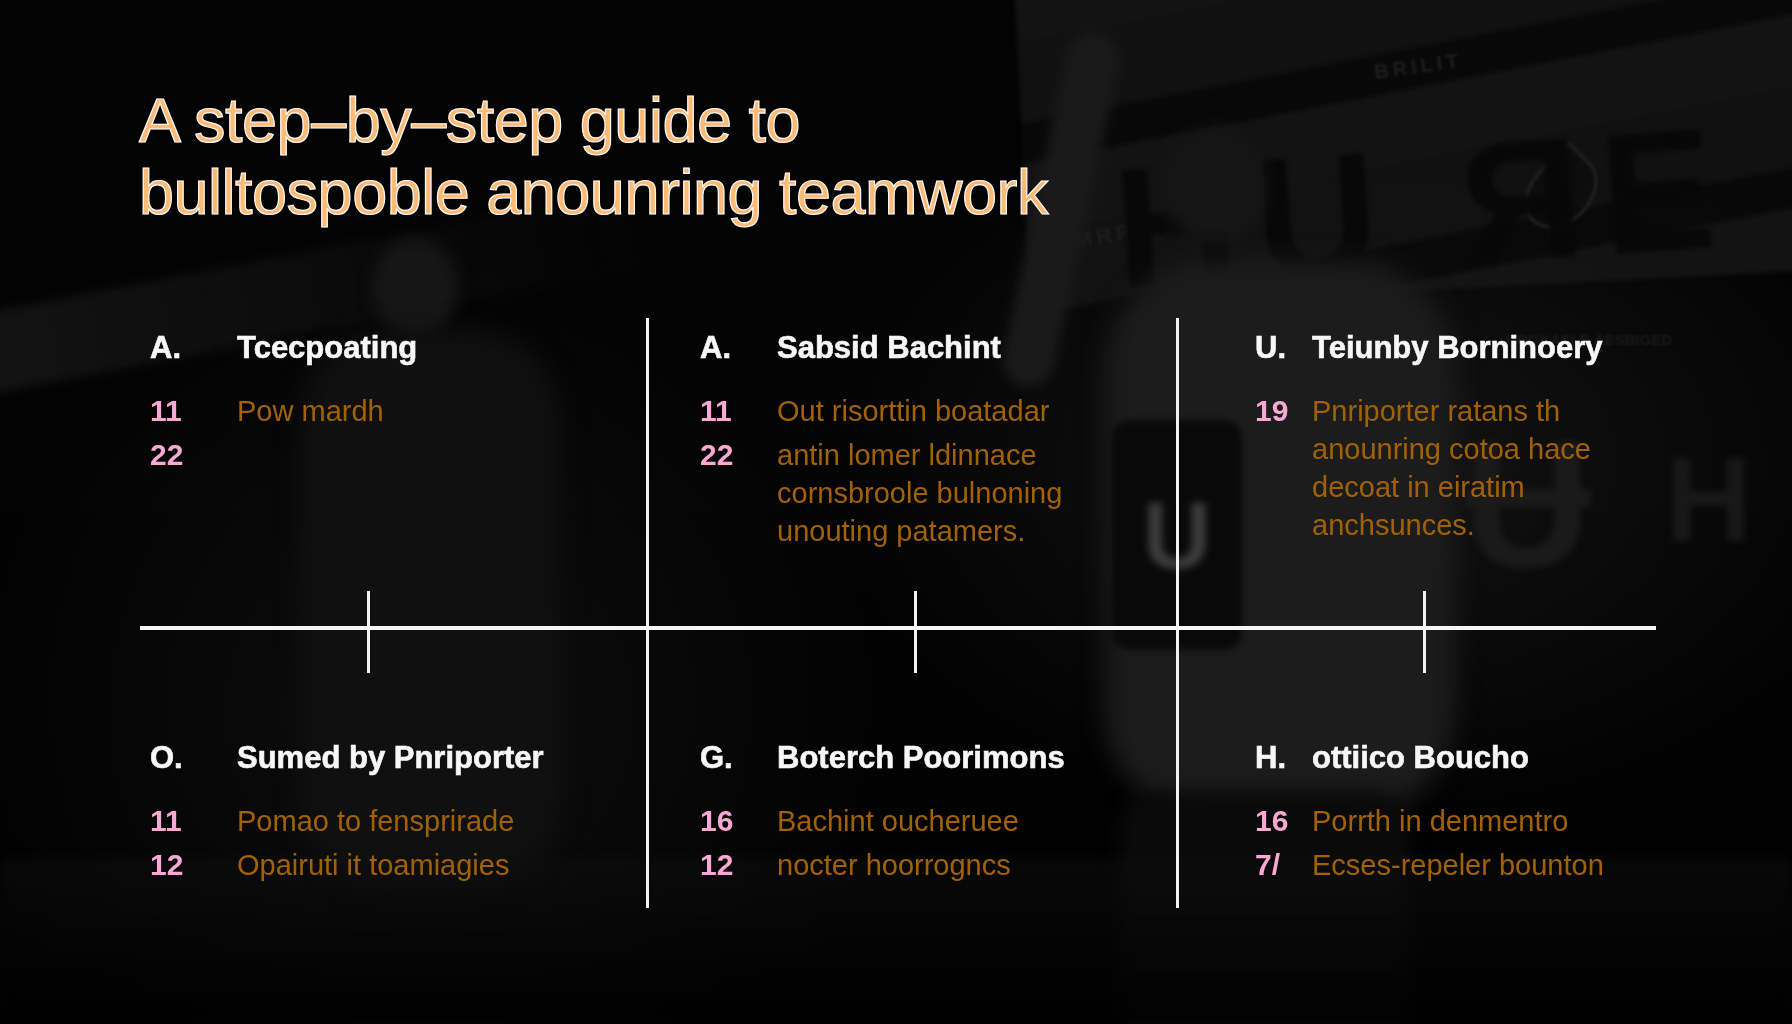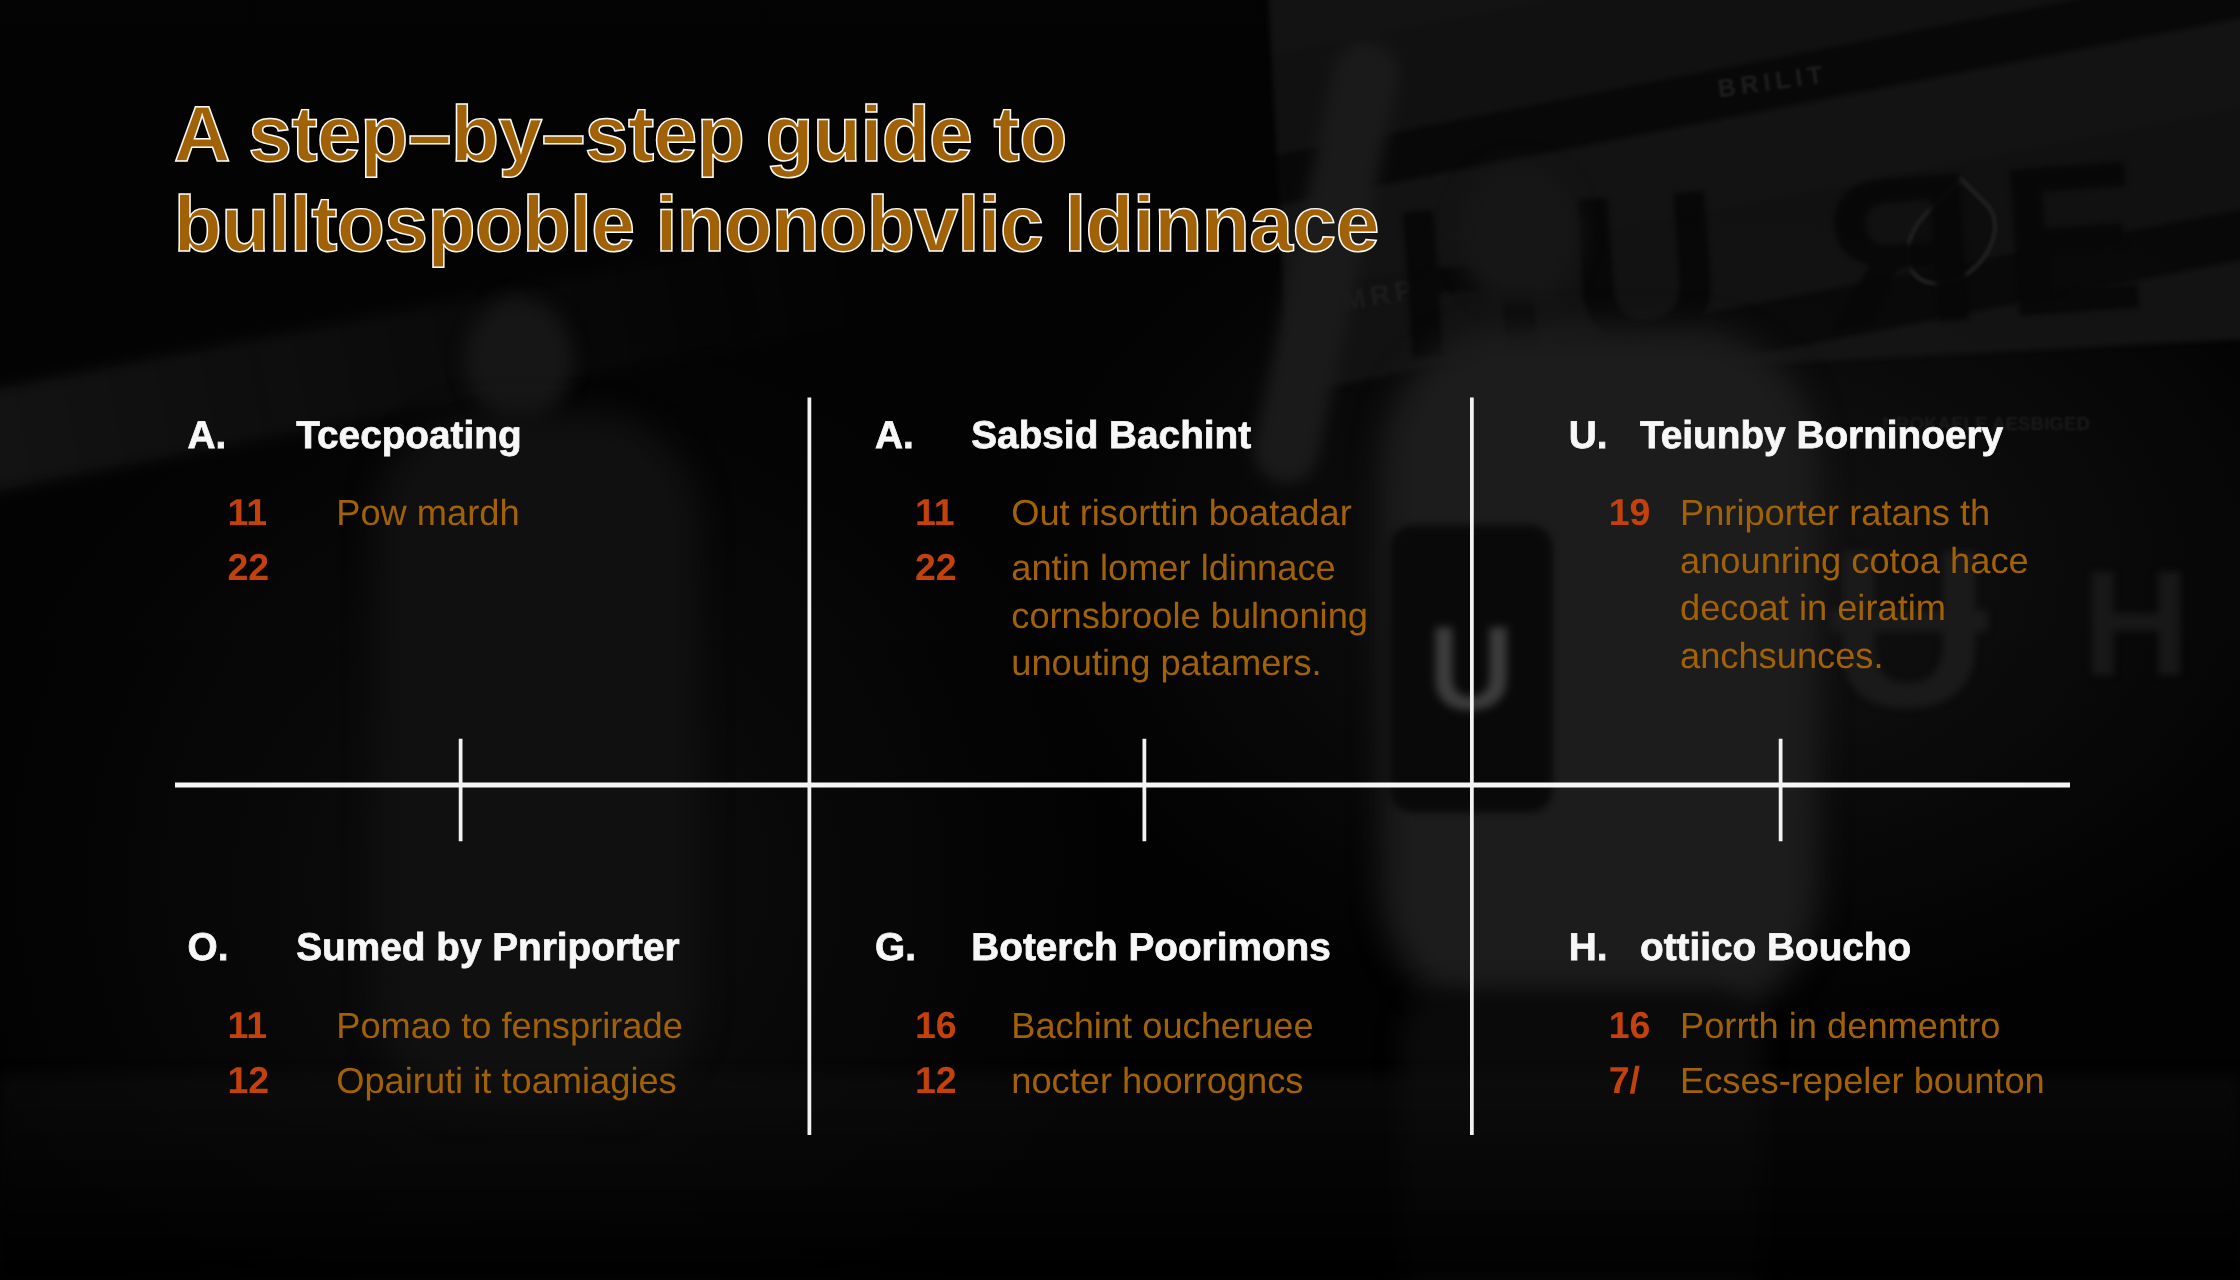--- a/index.html
+++ b/index.html
@@ -53,38 +53,38 @@
     display:flex;align-items:center;justify-content:center;
   }
   .jersey-letter{font-size:95px;font-weight:bold;color:#3f3f3f;filter:blur(2px);}
   .fig-right-shorts{left:1120px;top:790px;width:290px;height:260px;border-radius:40px;background:#0a0a0a;filter:blur(9px);}
   .wall-letter{right:200px;top:400px;font-size:180px;font-weight:bold;color:#1a1a1a;filter:blur(3px);}
   .wall-letter-2{right:40px;top:430px;font-size:120px;font-weight:bold;color:#181818;filter:blur(3px);}
   .floor{left:0;top:860px;width:1792px;height:164px;background:linear-gradient(180deg, rgba(16,16,16,.5), rgba(0,0,0,.8));filter:blur(6px);}
 
   
   .title{
-    position:absolute;left:139px;top:72px;
-    font-size:63px;line-height:72px;font-weight:700;color:#a16207;
+    position:absolute;left:139px;top:84px;
+    font-size:63px;line-height:72px;font-weight:400;color:#fdba74;
     letter-spacing:-.5px;-webkit-text-stroke:1.2px #fbfbfb;
   }
 
   
   .h-line{position:absolute;left:140px;top:626px;width:1516px;height:4px;background:#f6f6f6;}
   .tick{position:absolute;top:591px;width:3px;height:82px;background:#f2f2f2;}
   .tick.t1{left:367px;} .tick.t2{left:914px;} .tick.t3{left:1423px;}
   .v-sep{position:absolute;top:318px;width:3px;height:590px;background:#f2f2f2;}
   .v-sep.v1{left:646px;} .v-sep.v2{left:1176px;}
 
   
   .section{position:absolute;}
   .sec-header{display:flex;font-size:31px;font-weight:bold;color:#f7f7f7;margin-bottom:26px;-webkit-text-stroke:.6px #f7f7f7;}
   .sec-letter{width:var(--numw);flex-shrink:0;}
   .item{display:flex;margin-bottom:6px;}
-  .item-num{width:var(--numw);flex-shrink:0;font-size:30px;font-weight:bold;color:#c2410c;line-height:38px;margin-left:32px;}
+  .item-num{width:var(--numw);flex-shrink:0;font-size:30px;font-weight:bold;color:#f9a8d4;line-height:38px;}
   .item-text{width:var(--textw);font-size:29px;line-height:38px;color:#a16207;}
   .s1{left:150px;top:330px;--numw:87px;--textw:340px;}
   .s2{left:700px;top:330px;--numw:77px;--textw:335px;}
   .s3{left:1255px;top:330px;--numw:57px;--textw:305px;}
   .s4{left:150px;top:740px;--numw:87px;--textw:390px;}
   .s5{left:700px;top:740px;--numw:77px;--textw:390px;}
   .s6{left:1255px;top:740px;--numw:57px;--textw:420px;}
 </style>
 </head>
 <body>
@@ -105,21 +105,21 @@
 <div class="bg fig-right-bib">
   <span class="jersey-letter">U</span>
 </div>
 <div class="bg fig-right-shorts"></div>
 <div class="bg wall-letter">Ʉ</div>
 <div class="bg wall-letter-2">H</div>
 <div class="bg floor"></div>
 
 <div class="title">
   <div>A step–by–step guide to</div>
-  <div>bulltospoble inonobvlic ldinnace</div>
+  <div>bulltospoble anounring teamwork</div>
 </div>
 
 <div class="h-line"></div>
 <div class="tick t1"></div>
 <div class="tick t2"></div>
 <div class="tick t3"></div>
 <div class="v-sep v1"></div>
 <div class="v-sep v2"></div>
 
 <div class="section s1">

